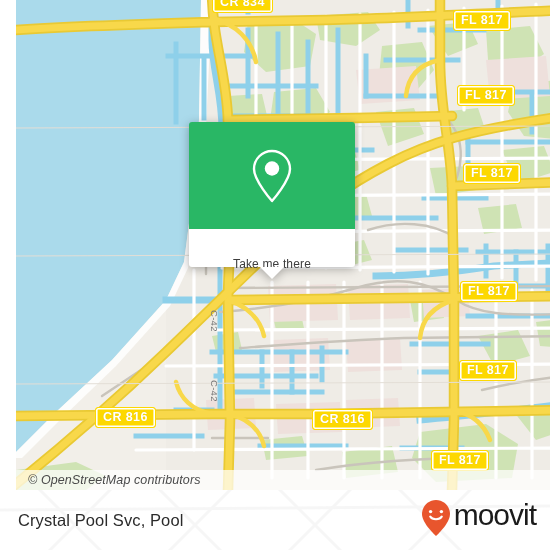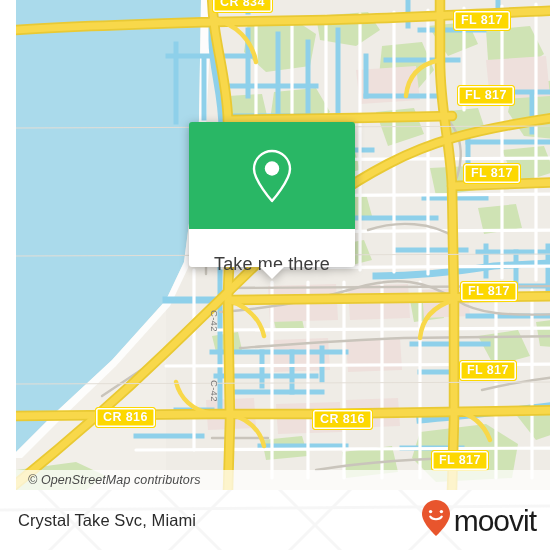--- a/index.html
+++ b/index.html
@@ -33,42 +33,42 @@
   #callout .green{
     background:#29b765;height:107px;border-radius:3px 3px 0 0;
     display:flex;align-items:center;justify-content:center;
   }
   #callout .green svg{display:block;}
   #callout .foot{
     background:#ffffff;height:38px;border-radius:0 0 3px 3px;
     display:flex;align-items:center;justify-content:center;position:relative;
   }
   #callout .foot .lbl{
-    font-size:18px;color:#3d3d3d;letter-spacing:.15px;margin-top:32px;
+    font-size:12px;color:#3d3d3d;letter-spacing:.15px;margin-top:32px;
   }
   #callout .tail{
     position:absolute;left:50%;transform:translateX(-50%);top:100%;
     width:0;height:0;
     border-left:12px solid transparent;border-right:12px solid transparent;
     border-top:12px solid #ffffff;
   }
 
   
   #footer{
     position:absolute;left:0;top:490px;width:550px;height:60px;
     background:#ffffff;overflow:hidden;
   }
   #footer .wm{position:absolute;left:0;top:0;width:550px;height:60px;opacity:.55;}
   #footer .bar{
     position:relative;width:100%;height:100%;
     display:flex;align-items:center;justify-content:space-between;
     padding:0 14px 0 18px;box-sizing:border-box;
   }
   #placeTitle{font-size:16.5px;color:#2b2b2b;letter-spacing:.1px;white-space:nowrap;}
-  #brand{display:flex;align-items:center;gap:3px;}
+  #brand{display:flex;align-items:flex-start;gap:3px;}
   #brand .mark{display:block;}
   #brand .word{
     font-size:30px;color:#1b1b1b;letter-spacing:-1.0px;
     font-weight:400;line-height:1;position:relative;top:1px;
   }
 
   
   .shield{
     position:absolute;
     background:#fdd800;border:1.6px solid #fdd800;border-radius:3px;
@@ -337,21 +337,21 @@
         <path d="M150,-10 L230,70"></path>
           <path d="M240,-10 L160,70"></path>
         <path d="M270,-10 L350,70"></path>
           <path d="M360,-10 L280,70"></path>
         <path d="M390,-10 L470,70"></path>
           <path d="M480,-10 L400,70"></path>
         <path d="M-10,20 L560,16"></path>
       </g>
     </svg>
     <div class="bar">
-      <span id="placeTitle">Crystal Take Svc, Miami</span>
+      <span id="placeTitle">Crystal Pool Svc, Pool</span>
       <span id="brand">
         <span class="mark">
           <svg width="30" height="38" viewBox="0 0 30 38" xmlns="http://www.w3.org/2000/svg">
             <path d="M15 1 C7.27 1 1 7.27 1 15 C1 24.5 15 37 15 37 C15 37 29 24.5 29 15 C29 7.27 22.73 1 15 1 Z" fill="#e8552d"></path>
             <circle cx="9.6" cy="12.6" r="1.7" fill="#ffffff"></circle>
             <circle cx="20.4" cy="12.6" r="1.7" fill="#ffffff"></circle>
             <path d="M9.2 17.6 C11.2 21.2 18.8 21.2 20.8 17.6" fill="none" stroke="#ffffff" stroke-width="2.1" stroke-linecap="round"></path>
           </svg>
         </span>
         <span class="word">moovit</span>

